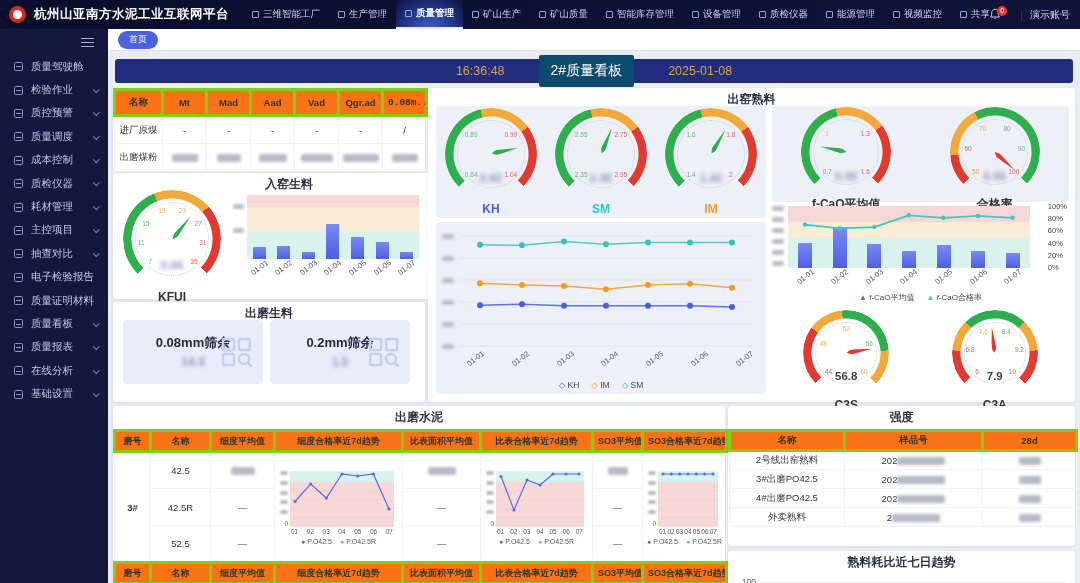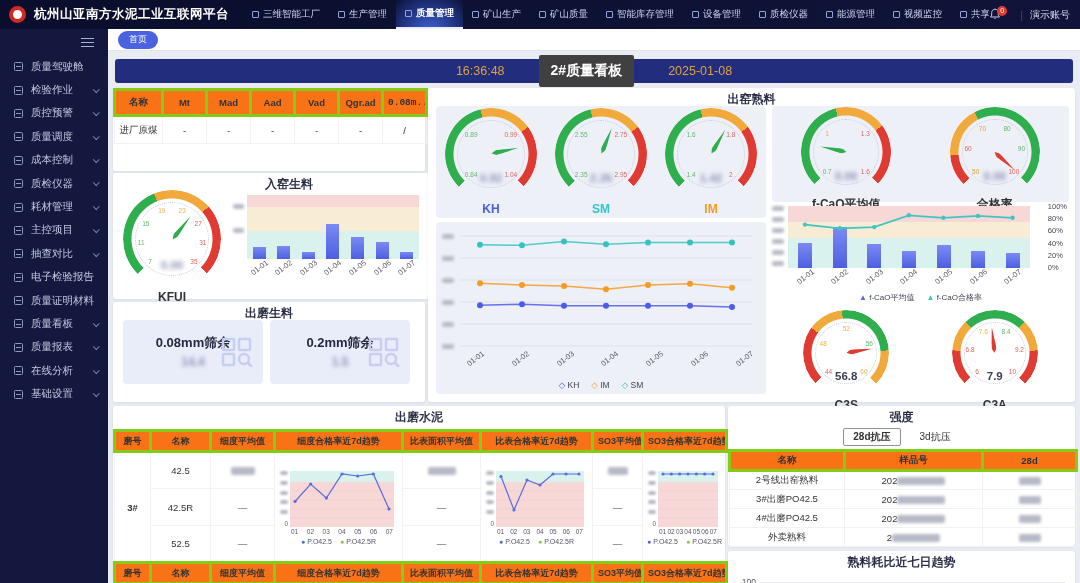--- a/index.html
+++ b/index.html
@@ -26,21 +26,21 @@
   .sb-item{display:flex;align-items:center;height:23.4px;padding:0 10px 0 14px;font-size:10.5px;color:#c3c8e2;cursor:pointer}
   .sb-item .icn{width:9px;height:9px;border:1px solid #8e96c2;border-radius:1.5px;margin-right:8px;flex:0 0 auto;background:linear-gradient(#8e96c2 0 0) 50% 55%/5px 1px no-repeat}
   .chev{margin-left:auto;width:4.5px;height:4.5px;border-right:1.2px solid #7e86b2;border-bottom:1.2px solid #7e86b2;transform:rotate(45deg);margin-top:-2px}
 
   
   .main{position:absolute;left:108px;top:29px;right:0;bottom:0;overflow:hidden}
   .tabstrip{height:22px;background:#fff;border-bottom:1px solid #e2e4ec;display:flex;align-items:center;padding-left:10px}
   .pill{background:#4a62df;color:#fff;font-size:9px;padding:2.5px 11px;border-radius:9px;cursor:pointer}
   .bheader{position:absolute;left:7px;right:7px;top:30px;height:24px;background:#222d7e;border-radius:3px;display:flex;align-items:center;justify-content:center;gap:34px}
   .btime,.bdate{color:#dfa23c;font-size:12.5px}
-  .btitle{color:#fff;font-size:14px;font-weight:bold;background:#404040;border-radius:2px;padding:7px 12px}
+  .btitle{color:#fff;font-size:14px;font-weight:normal;background:#0c4a6e;border-radius:2px;padding:7px 12px}
 
   .panel{position:absolute;background:#fff;border-radius:3px;box-shadow:0 1px 3px rgba(30,40,90,.09)}
   .ptitle{text-align:center;font-size:12px;font-weight:bold;color:#2b3048;padding-top:3px}
   .card{position:absolute;background:#eef0f7;border-radius:4px}
 
   table.simple{border-collapse:collapse;width:100%;font-size:9.5px;color:#333;table-layout:fixed}
   .simple th{background:#f97316;font-weight:bold;border:3px solid #84cc16;height:26px;padding:0 4px;overflow:hidden;white-space:nowrap}
   .simple td{border:1px solid #f1f2f6;height:28px;text-align:center;overflow:hidden;white-space:nowrap}
 
   
@@ -239,20 +239,29 @@
           </thead>
           <tbody>
             <tr>
               <td>进厂原煤</td>
               <td>-</td>
               <td>-</td>
               <td>-</td>
               <td>-</td>
               <td>-</td>
               <td>/</td>
+            </tr>
+            <tr>
+              <td>出磨煤粉</td>
+              <td><span class="rblk" style="width: 26px;"></span></td>
+              <td><span class="rblk" style="width: 24px;"></span></td>
+              <td><span class="rblk" style="width: 28px;"></span></td>
+              <td><span class="rblk" style="width: 32px;"></span></td>
+              <td><span class="rblk" style="width: 36px;"></span></td>
+              <td><span class="rblk" style="width: 26px;"></span></td>
             </tr>
           </tbody>
         </table>
     </section>
 
     <section class="panel" style="left:5px;top:144px;width:352px;height:126px">
       <div class="ptitle">入窑生料</div>
       <div id="g-kfui" class="gauge" style="position: absolute; left: 10px; top: 17px; width: 98px; height: 114px;">
           <div class="gring" style="width: 98px; height: 98px; background: conic-gradient(from 0.625turn, rgb(47, 174, 78) 0turn, rgb(47, 174, 78) 0.315turn, rgb(242, 169, 59) 0.315turn, rgb(242, 169, 59) 0.51turn, rgb(224, 59, 50) 0.51turn, rgb(224, 59, 50) 0.75turn, transparent 0.75turn, transparent 1turn); mask: radial-gradient(closest-side, transparent 40px, rgb(0, 0, 0) 41px);"></div>
           <div class="gdots" style="width: 74px; height: 74px; left: 12px; top: 12px;"></div>
@@ -713,24 +722,20 @@
               <th style="height: 21px; font-size: 9px;">比表合格率近7d趋势</th>
               <th style="height: 21px; font-size: 9px;">SO3平均值</th>
               <th style="height: 21px; font-size: 9px;">SO3合格率近7d趋势</th>
             </tr>
           </tbody>
         </table>
     </section>
 
     <section class="panel" style="left:620px;top:377px;width:347px;height:140px">
       <div class="ptitle">强度</div>
-      <div class="toggle" id="strtoggle">
-          <span class="tg on">28d抗压</span>
-          <span class="tg">3d抗压</span>
-        </div>
       <table class="simple" id="strtable" style="margin-top:3px">
           <thead>
             <tr>
               <th style="width: 115px; height: 20px;">名称</th>
               <th style="width: 138px; height: 20px;">样品号</th>
               <th style="width: 94px; height: 20px;">28d</th>
             </tr>
           </thead>
           <tbody>
             <tr>

